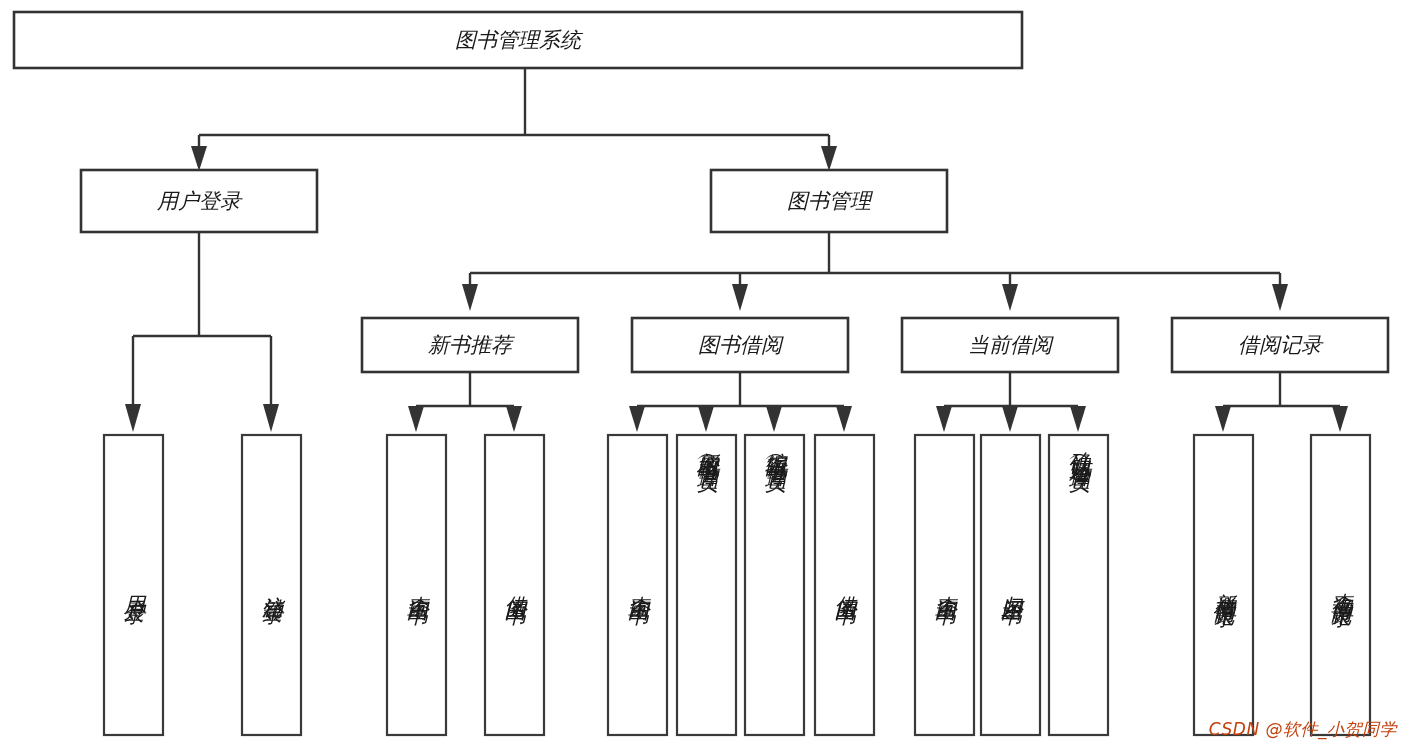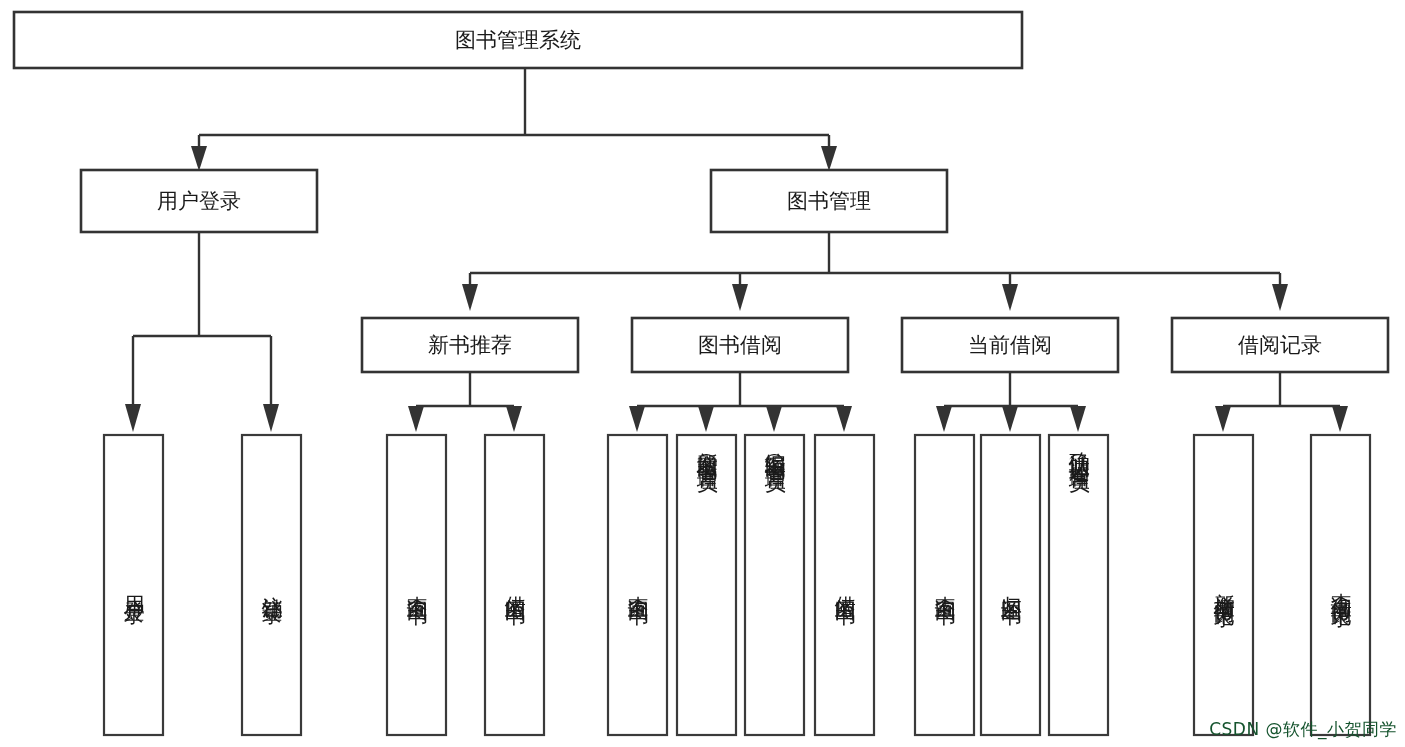--- a/index.html
+++ b/index.html
@@ -11,20 +11,21 @@
     width: 1405px;
     height: 747px;
     overflow: hidden;
     font-family: "DejaVu Sans", "Liberation Sans", sans-serif;
   }
   #diagram-root {
     position: relative;
     width: 1405px;
     height: 747px;
     background: #ffffff;
+    font-style: italic;
   }
   svg#tree-svg {
     position: absolute;
     left: 0;
     top: 0;
     width: 1405px;
     height: 747px;
     display: block;
   }
   .node-box {
@@ -71,21 +72,21 @@
     color: #1a1a1a;
     white-space: nowrap;
     text-align: center;
   }
   .watermark {
     position: absolute;
     right: 8px;
     bottom: 6px;
     font-family: "DejaVu Sans", "Liberation Sans", sans-serif;
     font-size: 17px;
-    color: #14532d;
+    color: #c2410c;
     letter-spacing: 0.5px;
     white-space: nowrap;
   }
 </style>
 </head>
 <body>
 
 <div id="diagram-root">
 
   <svg id="tree-svg" viewBox="0 0 1405 747">

